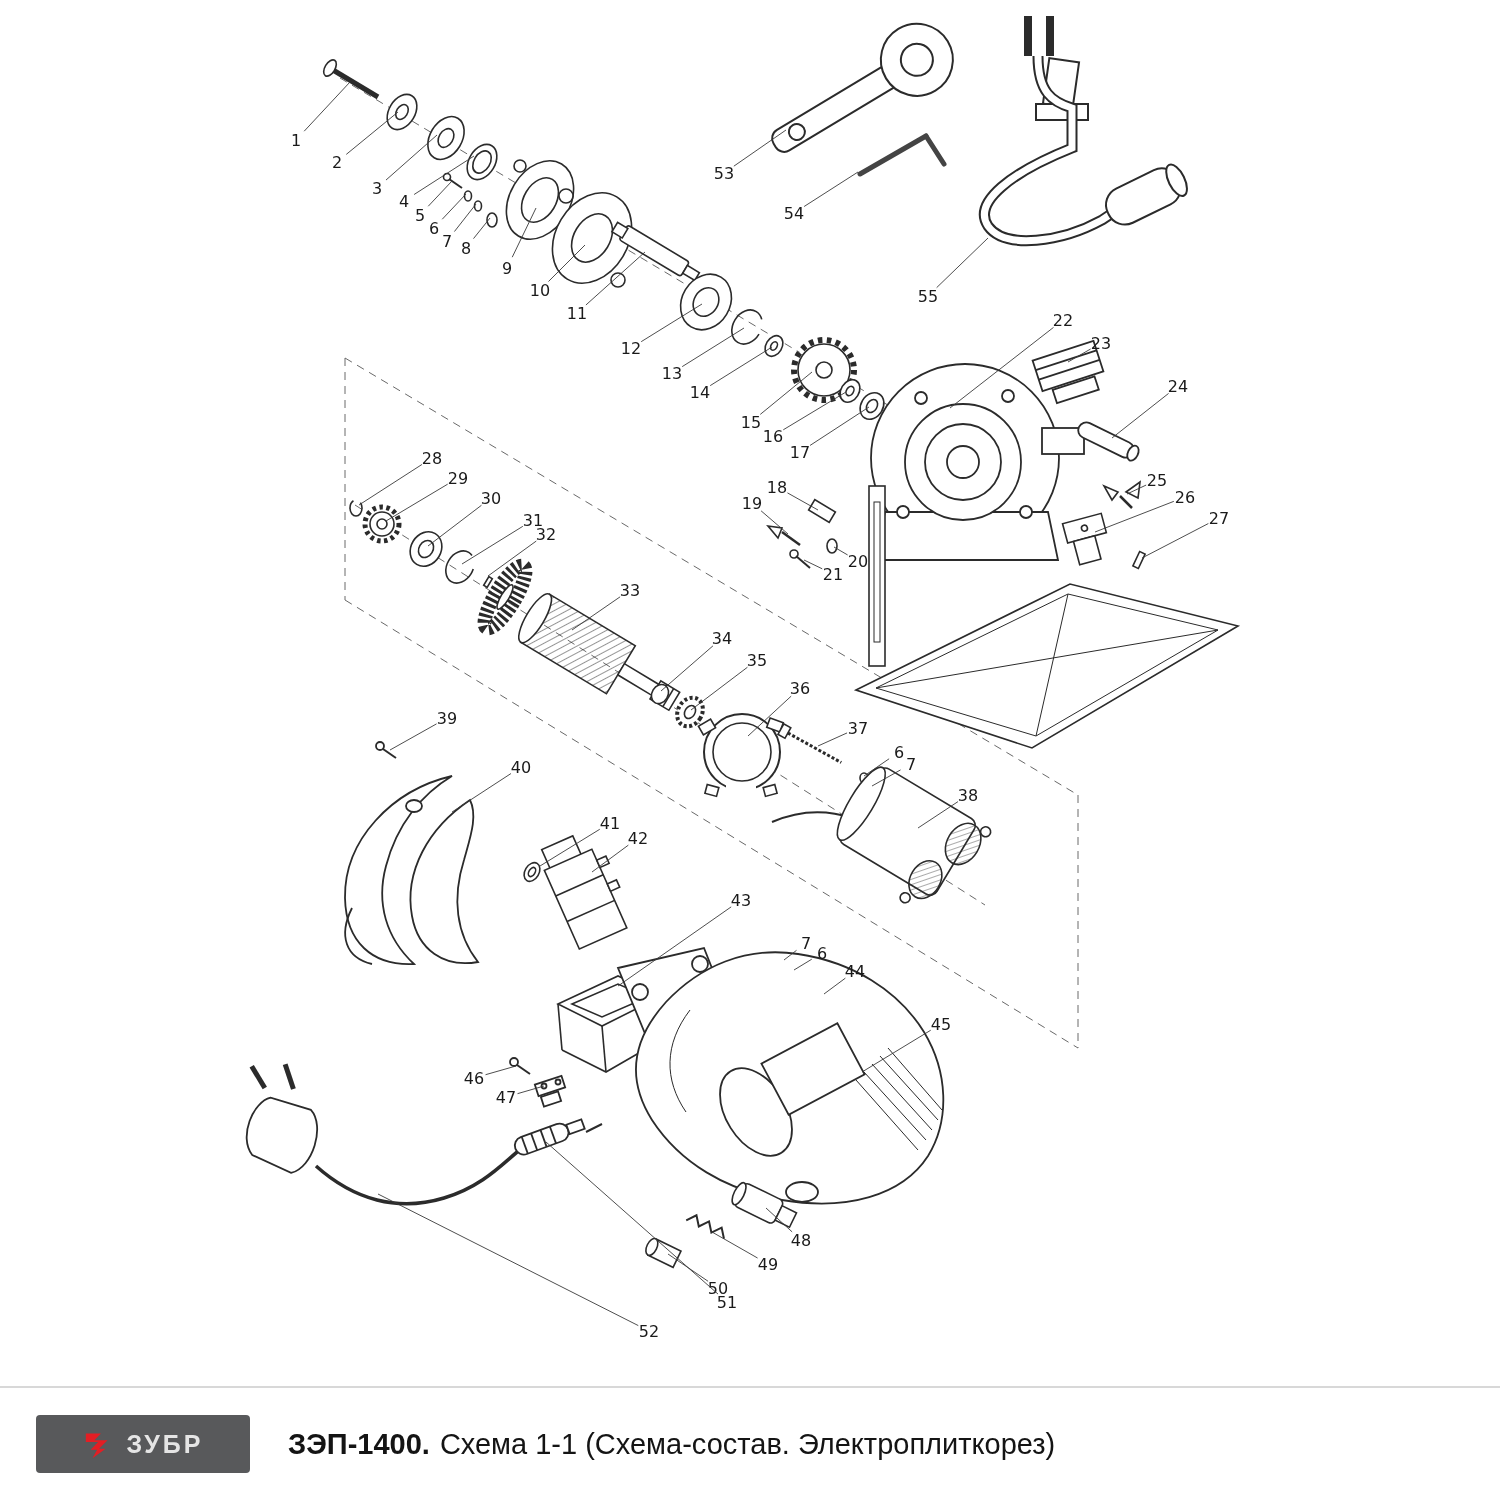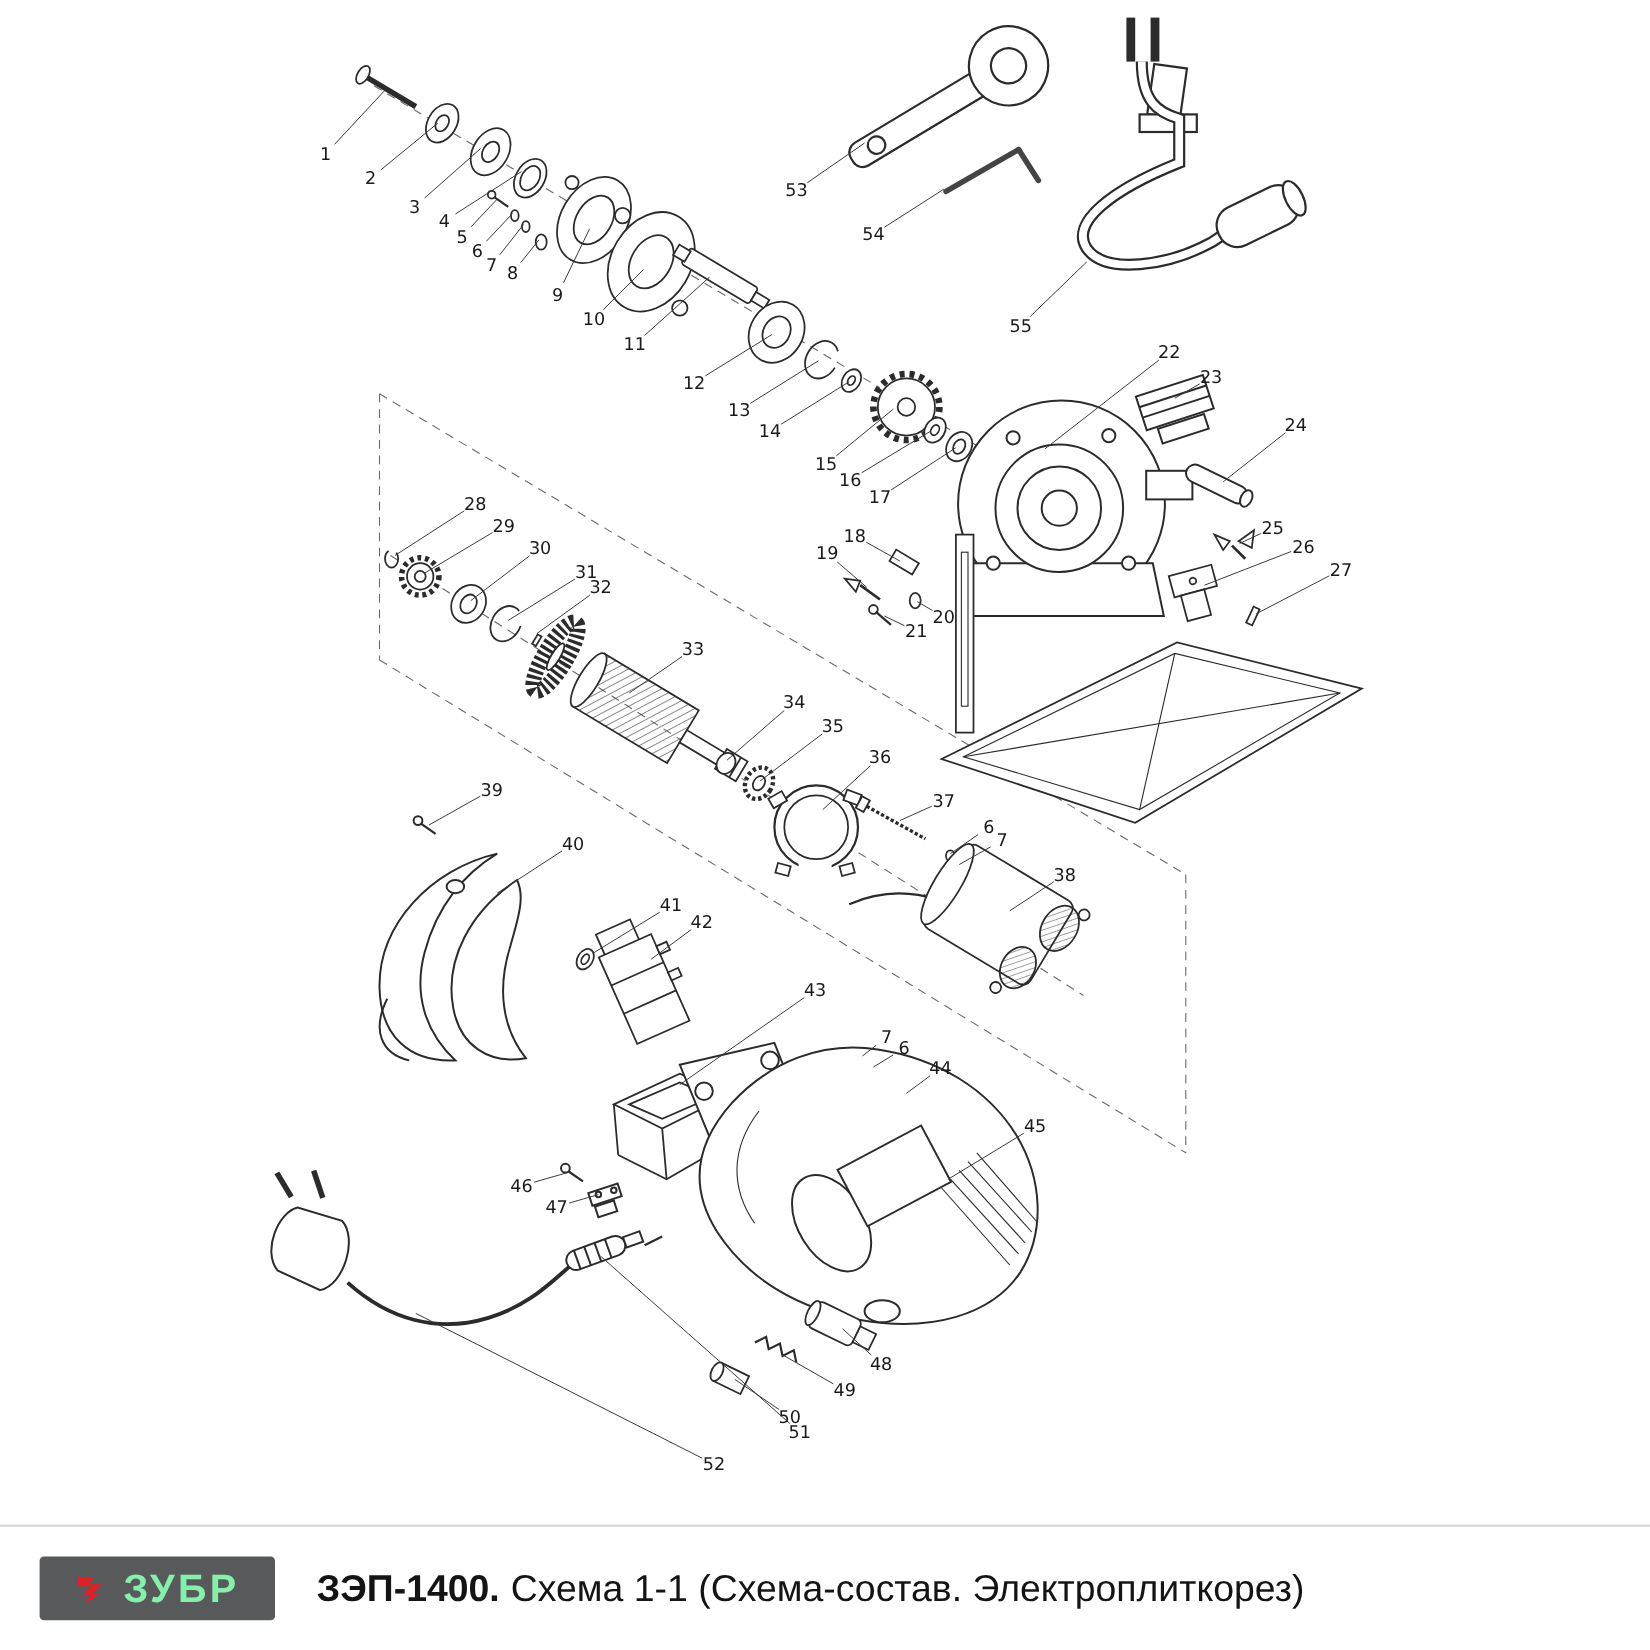--- a/index.html
+++ b/index.html
@@ -7,22 +7,22 @@
         font-family:"Liberation Sans",sans-serif;}
   .diagram-area{position:absolute;left:0;top:0;width:1500px;height:1386px;}
   svg{display:block;}
   .callout-num{font:16px "DejaVu Sans",sans-serif;fill:#1a1a1a;text-anchor:middle;dominant-baseline:central;}
   .leader{stroke:#3a3a3a;stroke-width:0.9;}
   .footer{position:absolute;left:0;right:0;bottom:0;height:114px;border-top:2px solid #d8d8d8;
           display:flex;align-items:center;padding-left:36px;box-sizing:border-box;background:#fff;}
   .logo-box{width:214px;height:58px;background:#58595b;border-radius:4px;
             display:flex;align-items:center;justify-content:center;gap:10px;flex:0 0 auto;}
   .logo-mark{width:34px;height:34px;}
-  .logo-text{color:#86efac;font-weight:bold;font-size:36px;letter-spacing:3px;}
-  .doc-title{margin-left:38px;font-size:34px;color:#141414;white-space:nowrap;}
+  .logo-text{color:#e5e5e5;font-weight:bold;font-size:25px;letter-spacing:3px;}
+  .doc-title{margin-left:38px;font-size:29px;color:#141414;white-space:nowrap;}
   .model{font-weight:bold;margin-right:10px;}
 </style>
 </head>
 <body>
 
 <div class="page">
   <div class="diagram-area">
     <svg width="1500" height="1386" viewBox="0 0 1500 1386">
       <defs>
         <pattern id="lam" width="6" height="6" patternUnits="userSpaceOnUse" patternTransform="rotate(31)">

